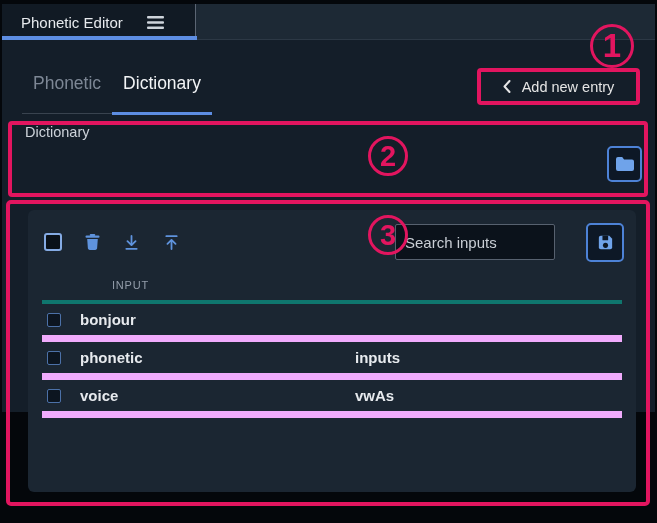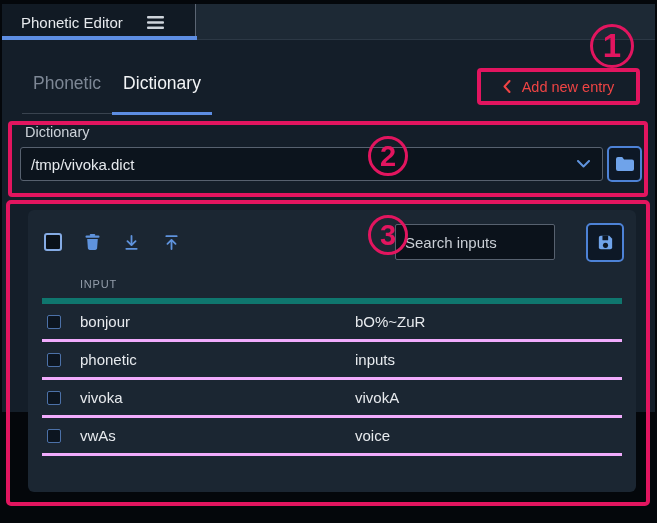--- a/index.html
+++ b/index.html
@@ -16,45 +16,45 @@
 
   
   .tabs{position:absolute;left:20px;top:50px;display:flex;border-bottom:1px solid #39434f;}
   .tab{height:59px;display:flex;align-items:center;justify-content:center;font-size:17.5px;padding:0 11px;cursor:pointer;position:relative;}
   .tab.inactive{color:#7d8795;}
   .tab.active{color:#f2f4f6;}
   .tab.active::after{content:"";position:absolute;left:0;right:0;bottom:-2px;height:3px;background:#5d8de2;}
 
   
   .add-rect{position:absolute;left:475px;top:64px;width:163px;height:37px;border:4px solid #e2155f;border-radius:4px;display:flex;align-items:center;justify-content:center;z-index:4;}
-  .add-btn{display:flex;align-items:center;gap:11px;color:#ef4444;font-size:14.5px;background:none;border:none;cursor:pointer;padding:0;}
+  .add-btn{display:flex;align-items:center;gap:11px;color:#e5e5e5;font-size:14.5px;background:none;border:none;cursor:pointer;padding:0;}
 
   
   .sec2-rect{position:absolute;left:6px;top:117px;width:640px;height:76px;border:4px solid #e2155f;border-radius:4px;z-index:3;pointer-events:none;}
   .dict-label{position:absolute;left:23px;top:120px;font-size:14.5px;color:#ccd2d9;}
   .dict-select{position:absolute;left:18px;top:143px;width:583px;height:34px;background:#0c141d;border:1px solid #57616f;border-radius:3px;display:flex;align-items:center;padding:0 12px 0 10px;cursor:pointer;}
   .dict-select .val{color:#e7eaee;font-size:15px;}
   .dict-select .chev{margin-left:auto;color:#5f93dd;display:flex;}
   .folder-btn{position:absolute;left:605px;top:142px;width:35px;height:36px;background:#0d1826;border:2px solid #4d82d6;border-radius:5px;display:flex;align-items:center;justify-content:center;color:#6fa3ea;cursor:pointer;}
 
   
   .sec3-rect{position:absolute;left:4px;top:196px;width:644px;height:306px;border:4px solid #e2155f;border-radius:5px;z-index:3;pointer-events:none;}
   .card{position:absolute;left:26px;top:206px;width:608px;height:282px;background:#1b2632;border-radius:6px;}
   .toolbar{display:flex;align-items:center;height:60px;padding:4px 12px 0 16px;gap:23px;}
   .cb-big{width:18px;height:18px;border:2px solid #85abe4;border-radius:3px;background:#0a1119;cursor:pointer;flex:none;}
   .tool-icon{color:#5f93dd;display:flex;align-items:center;cursor:pointer;background:none;border:none;padding:0;}
   .search{margin-left:auto;width:160px;height:36px;background:#0b121b;border:1px solid #57616f;border-radius:2px;color:#e7eaee;font-size:15px;padding:0 9px;}
   .search::placeholder{color:#c9ced5;opacity:1;}
   .save-btn{margin-left:8px;width:38px;height:39px;background:#0d1826;border:2px solid #4d82d6;border-radius:5px;display:flex;align-items:center;justify-content:center;color:#6fa3ea;cursor:pointer;flex:none;}
 
   .tablewrap{margin:0 14px;}
-  .thead{display:grid;grid-template-columns:38px 275px 1fr;align-items:center;height:34px;border-bottom:6px solid #0f766e;color:#939daa;font-size:11px;letter-spacing:.8px;}
+  .thead{display:grid;grid-template-columns:38px 275px 1fr;align-items:center;height:34px;border-bottom:4px solid #0f766e;color:#939daa;font-size:11px;letter-spacing:.8px;gap:32px;}
   .thead .out{display:flex;align-items:center;}
   .sort{color:#9aa3ae;display:flex;margin-left:12px;margin-right:5px;}
-  .trow{display:grid;grid-template-columns:38px 275px 1fr;align-items:center;height:38px;border-bottom:3px solid #f0abfc;cursor:pointer;}
+  .trow{display:grid;grid-template-columns:38px 275px 1fr;align-items:center;height:38px;border-bottom:7px solid #f0abfc;cursor:pointer;font-weight:bold;}
   .cb-small{width:14px;height:14px;border:1.5px solid #4c71a8;border-radius:2px;background:#0c1520;margin-left:5px;cursor:pointer;}
   .cell{color:#e7eaee;font-size:15px;}
 
   
   .circ{position:absolute;border:3.5px solid #e2155f;border-radius:50%;color:#e2155f;display:flex;align-items:center;justify-content:center;font-family:"Liberation Serif","DejaVu Serif",serif;font-weight:bold;z-index:6;pointer-events:none;background:transparent;}
   .circ1{left:588px;top:20px;width:44px;height:44px;font-size:33px;}
   .circ2{left:366px;top:132px;width:40px;height:40px;font-size:29px;}
   .circ3{left:366px;top:211px;width:40px;height:40px;font-size:29px;}
 </style>
 </head>
@@ -90,28 +90,20 @@
             </svg>
         </span>
         <span>Add new entry</span>
       </button>
     </div>
     <div class="circ circ1">
         <span>1</span>
       </div>
 
     <div class="dict-label">Dictionary</div>
-    <div class="dict-select">
-      <span class="val">/tmp/vivoka.dict</span>
-      <span class="chev">
-        <svg width="13" height="8" viewBox="0 0 13 8">
-            <polyline points="1,1 6.5,6.5 12,1" fill="none" stroke="currentColor" stroke-width="2" stroke-linecap="round" stroke-linejoin="round"></polyline>
-          </svg>
-      </span>
-    </div>
     <button class="folder-btn">
       <span style="display:flex;">
         <svg width="20" height="16" viewBox="0 0 20 16">
             <path d="M1 3a2 2 0 0 1 2-2h4.2l1.9 2.4H17a2 2 0 0 1 2 2V13a2 2 0 0 1-2 2H3a2 2 0 0 1-2-2z" fill="currentColor"></path>
           </svg>
       </span>
     </button>
     <div class="sec2-rect"></div>
     <div class="circ circ2">
         <span>2</span>
@@ -163,42 +155,34 @@
         <div class="thead">
           <div></div>
           <div>INPUT</div>
         </div>
 
         <div class="trow">
           <div>
               <div class="cb-small"></div>
             </div>
           <div class="cell">bonjour</div>
-          <div class="cell">bO%~ZuR</div>
         </div>
         <div class="trow">
           <div>
               <div class="cb-small"></div>
             </div>
           <div class="cell">phonetic</div>
           <div class="cell">inputs</div>
         </div>
         <div class="trow">
           <div>
               <div class="cb-small"></div>
             </div>
-          <div class="cell">vivoka</div>
-          <div class="cell">vivokA</div>
-        </div>
-        <div class="trow">
-          <div>
-              <div class="cb-small"></div>
-            </div>
+          <div class="cell">voice</div>
           <div class="cell">vwAs</div>
-          <div class="cell">voice</div>
         </div>
       </div>
     </div>
     <div class="sec3-rect"></div>
     <div class="circ circ3">
         <span>3</span>
       </div>
 
   </div>
 </div>

